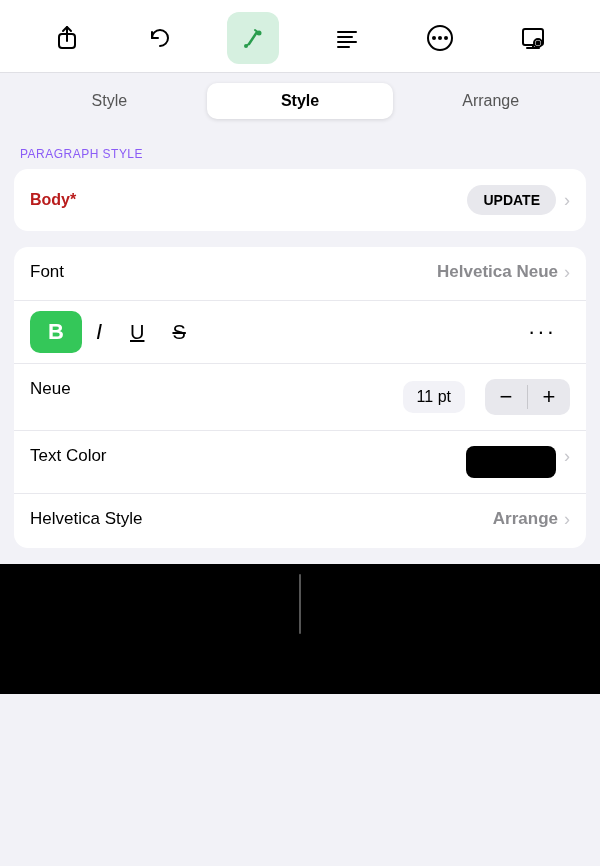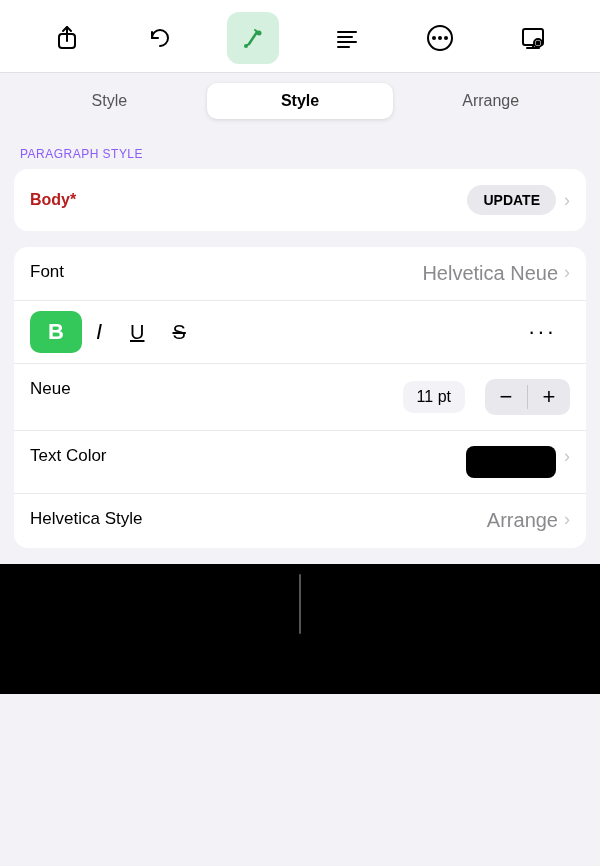--- a/index.html
+++ b/index.html
@@ -130,23 +130,24 @@
       font-weight: 300;
     }
 
     
     .row-label {
       font-size: 17px;
       color: #000;
       flex: 1;
     }
     .row-value {
-      font-size: 20px;
+      font-size: 17px;
       color: #8a8a8e;
       margin-right: 6px;
+      font-weight: bold;
     }
 
     
     .format-row {
       display: flex;
       align-items: center;
       padding: 10px 16px;
       gap: 0;
       border-bottom: 1px solid #e8e8ed;
     }

